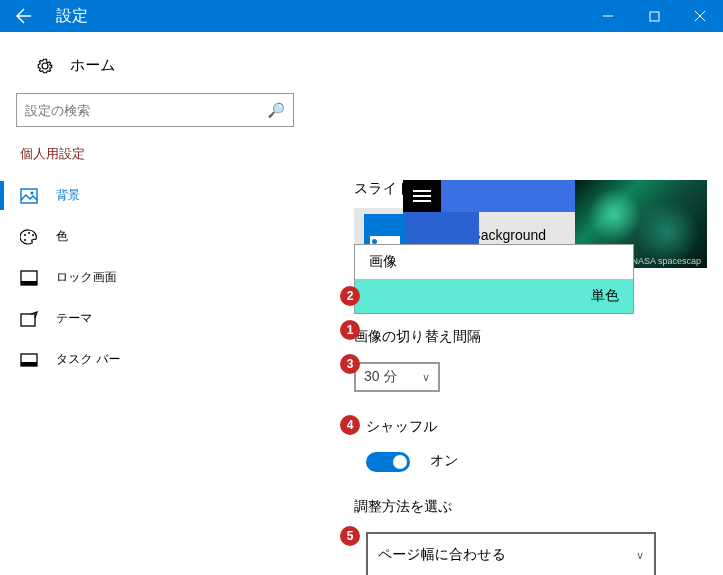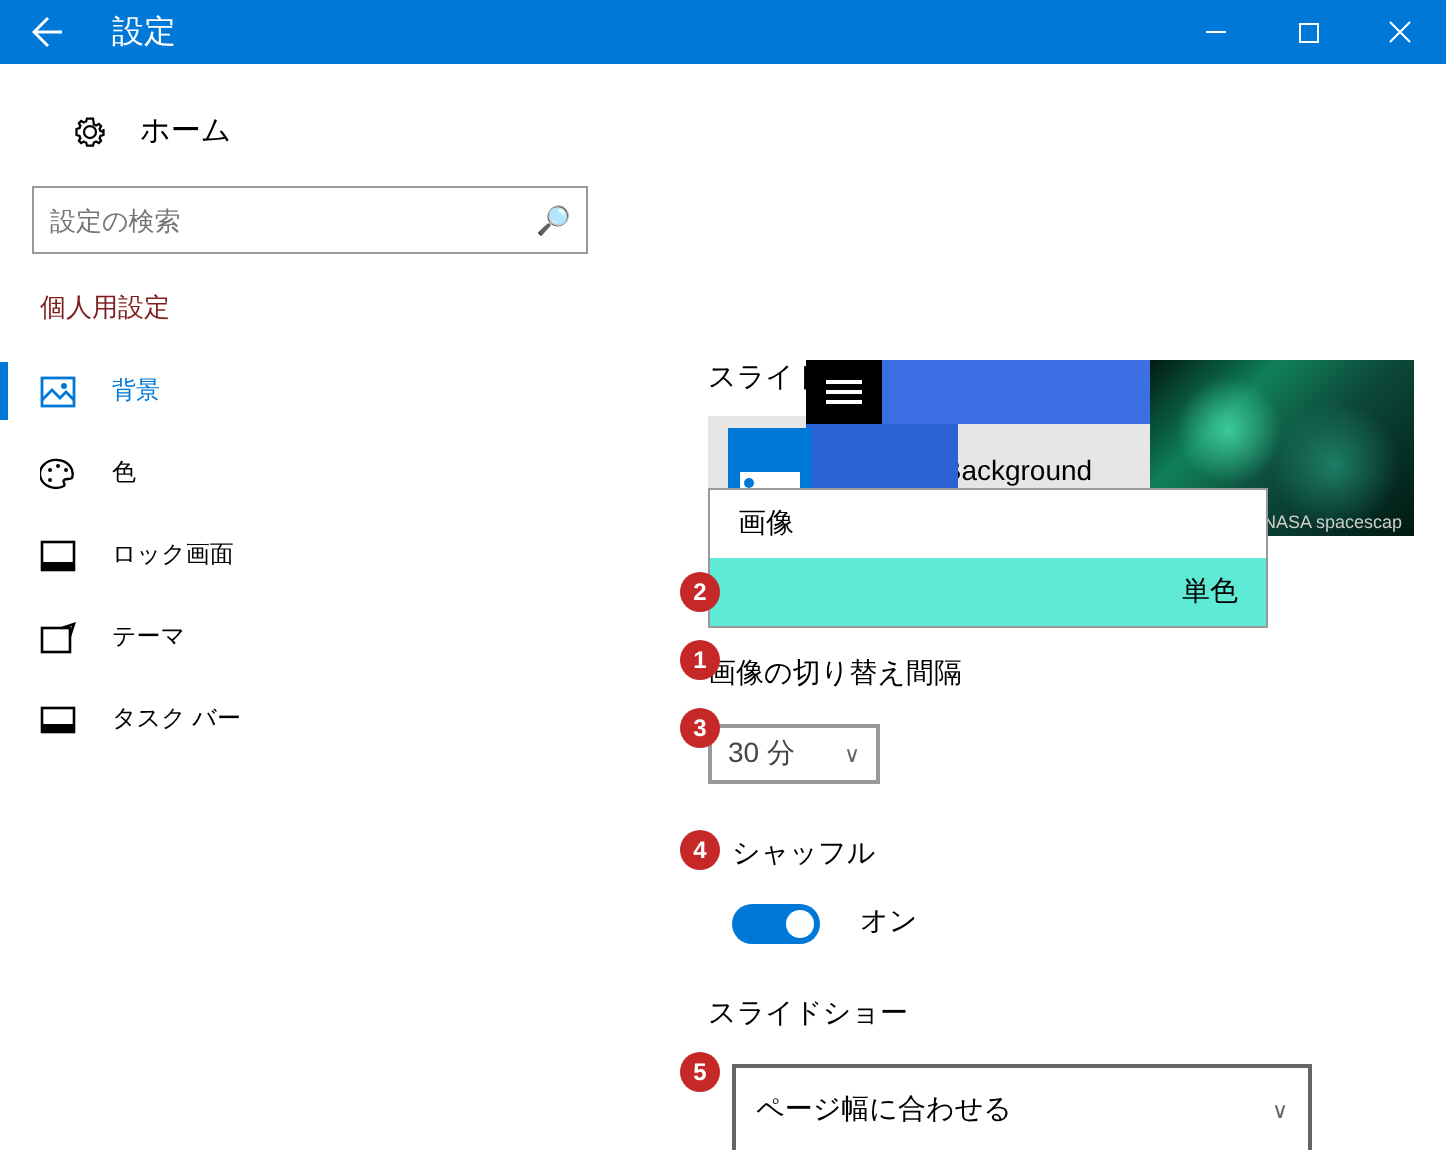--- a/index.html
+++ b/index.html
@@ -200,21 +200,21 @@
         <div class="group" style="position:relative;">
           <div class="badge" style="left:-14px;top:-3px;">4</div>
           <div class="sec-label" style="padding-left:12px">シャッフル</div>
           <div class="toggle-row" style="margin-left:12px">
             <div class="toggle"></div>
             <span>オン</span>
           </div>
         </div>
 
         <div class="group" style="position:relative;">
-          <div class="sec-label">スライドショー</div>
+          <div class="sec-label">調整方法を選ぶ</div>
           <div class="badge" style="left:-14px;top:28px;">5</div>
           <div class="sel-wide" style="margin-left:12px">
             <span>ページ幅に合わせる</span>
             <span class="chev">∨</span>
           </div>
         </div>
       </div>
     </div>
   </div>
 </div>

